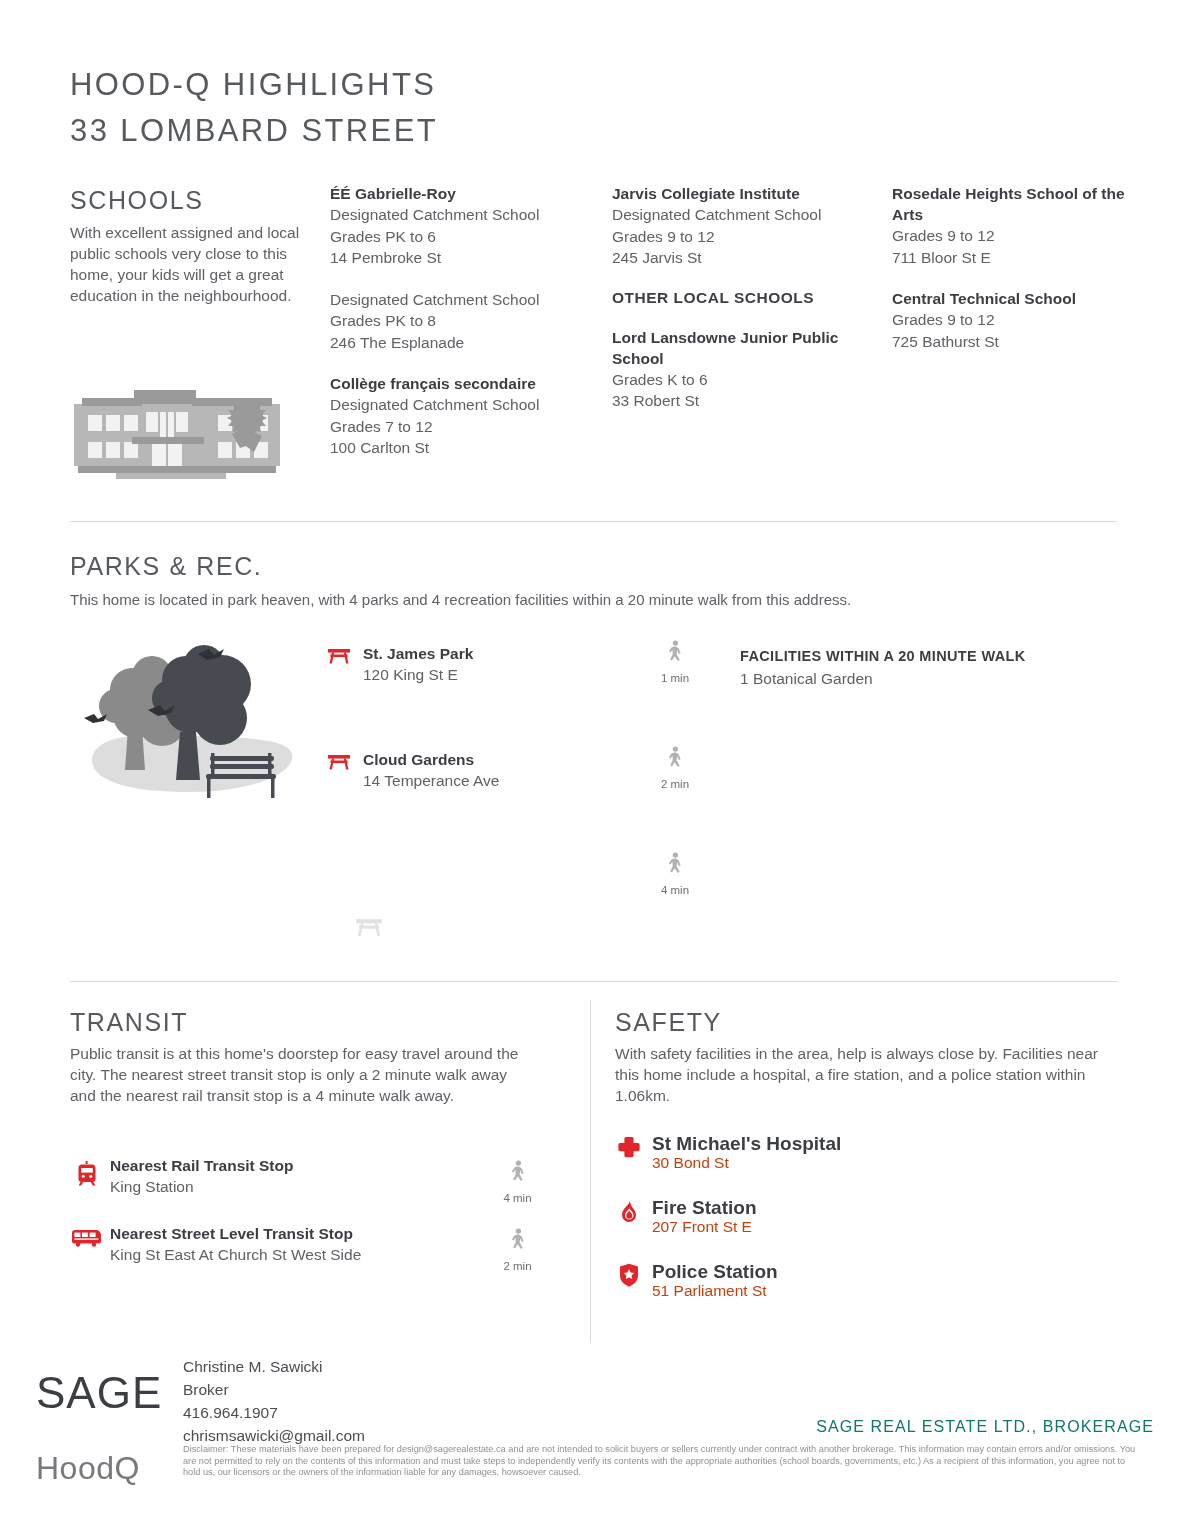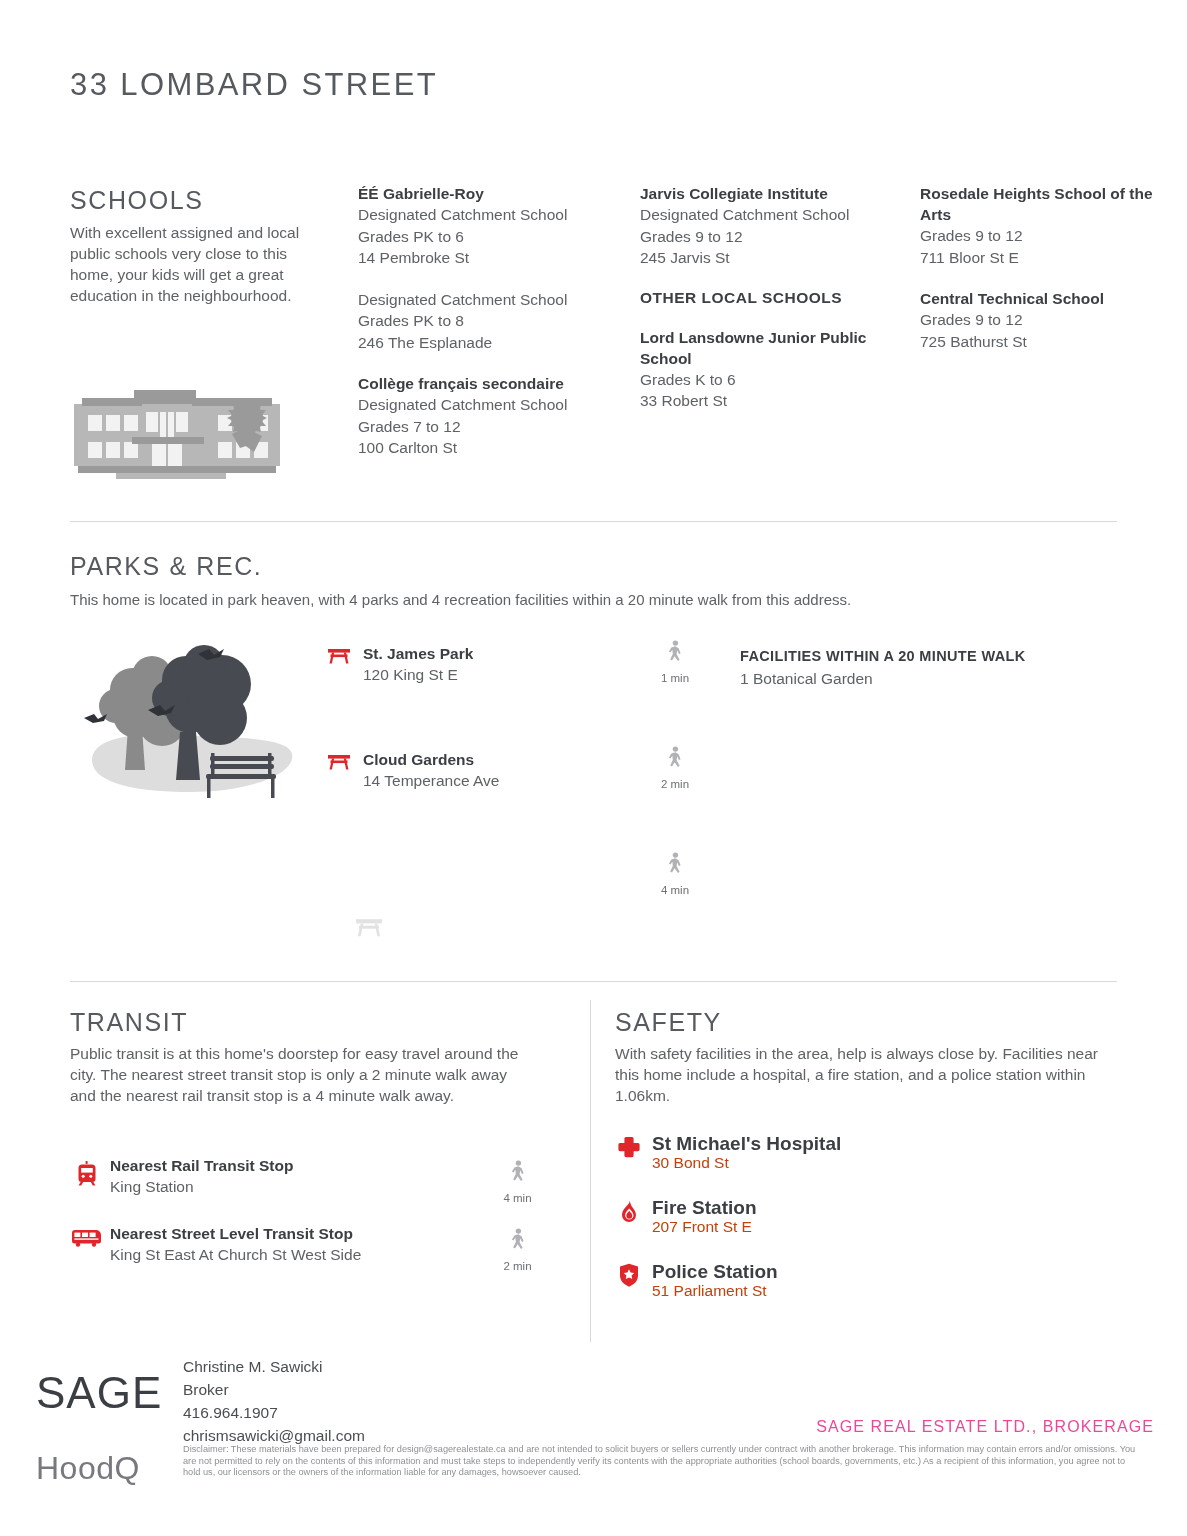--- a/index.html
+++ b/index.html
@@ -26,21 +26,21 @@
   }
   .body-txt{font-size:15.5px;line-height:21px;color:#5e6166;}
   .bold{font-weight:700;color:#3b3e43;}
   .hr{position:absolute;left:70px;width:1047px;height:1px;background:#d9d9d9;}
 
   
   .schools-head{position:absolute;left:70px;top:186px;}
   .schools-blurb{position:absolute;left:70px;top:222px;width:240px;}
   .school-img{position:absolute;left:72px;top:382px;width:210px;height:100px;}
 
-  .col{position:absolute;margin-left:28px;}
+  .col{position:absolute;}
   .sch-col1{left:330px;top:183px;width:270px;}
   .sch-col2{left:612px;top:183px;width:270px;}
   .sch-col3{left:892px;top:183px;width:240px;}
 
   .sch-item{margin-bottom:20px;}
   .sch-item .bold{font-size:15.5px;line-height:21px;display:block;}
   .sch-item .ln{font-size:15.5px;line-height:21.5px;display:block;color:#5e6166;}
   .subhead{
     font-size:15.5px;font-weight:700;color:#3b3e43;letter-spacing:.5px;
     display:block;margin-bottom:20px;
@@ -95,33 +95,34 @@
     font-size:44px;letter-spacing:1px;color:#3b3e43;font-weight:400;
   }
   .hoodq-logo{
     position:absolute;left:36px;top:1450px;
     font-size:32px;letter-spacing:.5px;color:#77797e;font-weight:400;
   }
   .agent{position:absolute;left:183px;top:1355px;}
   .agent div{font-size:15.5px;line-height:23px;color:#4a4d52;}
   .brokerage{
     position:absolute;right:33px;top:1418px;
-    font-size:16px;letter-spacing:1.1px;color:#ec4899;
+    font-size:16px;letter-spacing:1.1px;color:#0f766e;
   }
   .disclaimer{
     position:absolute;left:183px;top:1444px;width:960px;
     font-size:9.2px;line-height:11.6px;color:#8d9095;text-align:left;
   }
 </style>
 </head>
 <body>
 
 <div class="page">
 
   <div class="header">
+    <div class="h-title">HOOD-Q HIGHLIGHTS</div>
     <div class="h-title">33 LOMBARD STREET</div>
   </div>
 
   <div class="sec-head schools-head">SCHOOLS</div>
   <div class="body-txt schools-blurb">With excellent assigned and local public schools very close to this home, your kids will get a great education in the neighbourhood.</div>
 
   <div class="school-img">
     <svg viewBox="0 0 210 100" width="210" height="100" aria-hidden="true">
       <rect x="2" y="22" width="206" height="62" fill="#b7b7b7"></rect>
       <rect x="10" y="16" width="190" height="8" fill="#9a9a9a"></rect>

